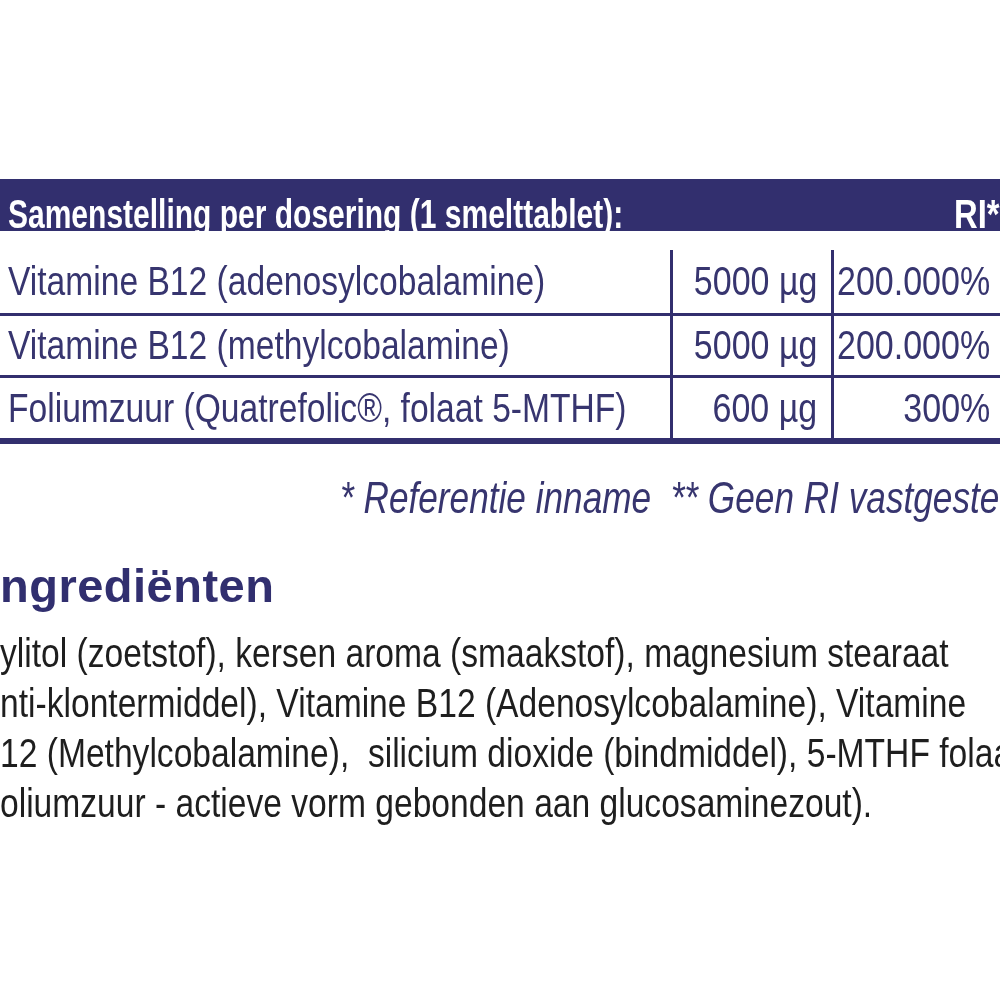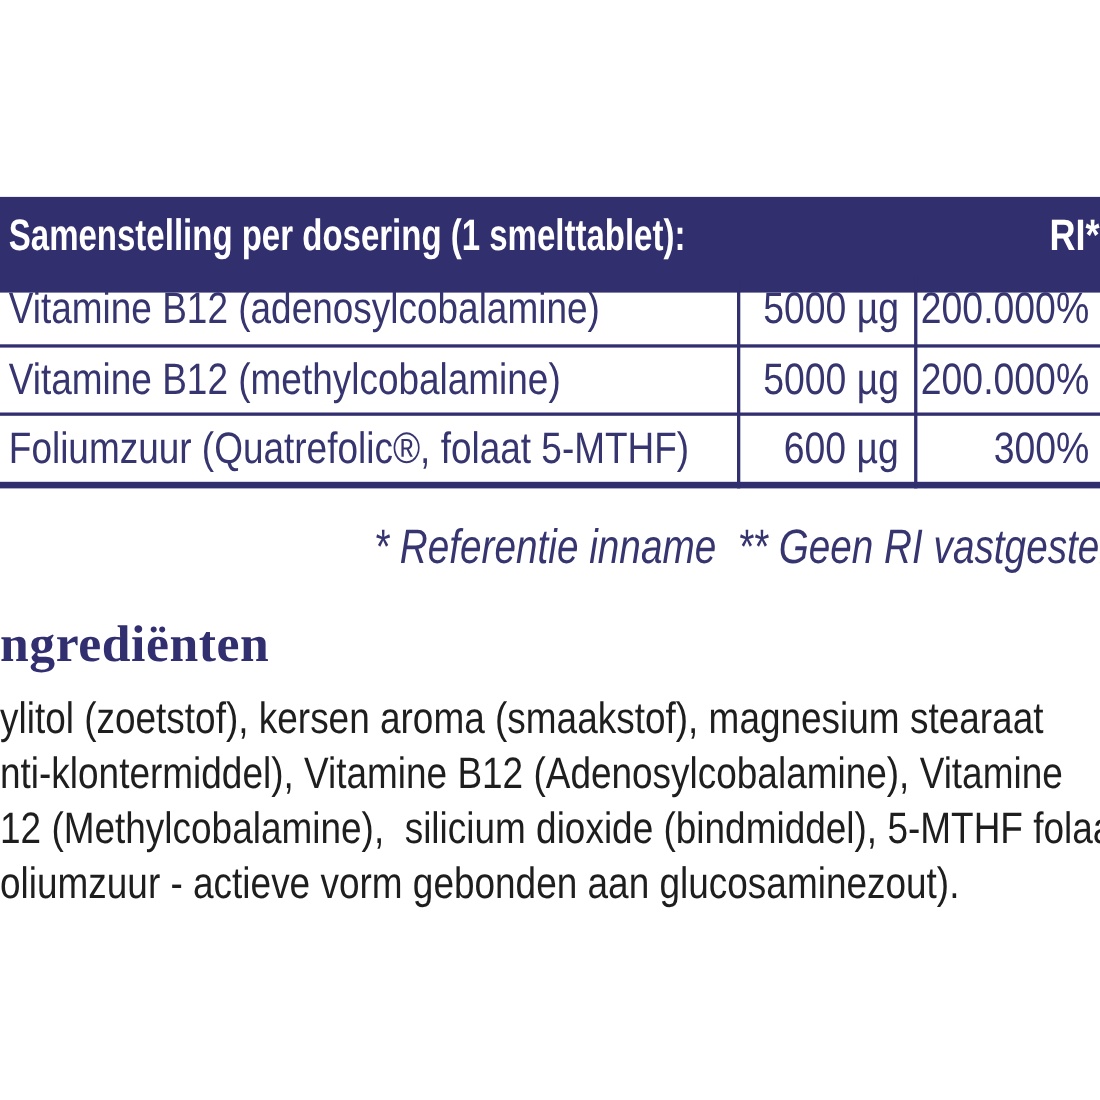--- a/index.html
+++ b/index.html
@@ -8,21 +8,21 @@
     width: 1000px;
     height: 1000px;
     background: #ffffff;
     overflow: hidden;
     font-family: "Liberation Sans", sans-serif;
   }
   
   .header-bar {
     position: absolute;
     left: 0; top: 179px;
-    width: 1000px; height: 87px;
+    width: 1000px; height: 52px;
     background: #322f6e;
   }
   .header-title {
     position: absolute;
     left: 8px; top: 0;
     height: 71px; line-height: 71px;
     color: #ffffff;
     font-size: 40px; font-weight: bold;
     white-space: pre;
     transform: scaleX(0.75);
@@ -73,21 +73,20 @@
   }
   
   .ingredients-heading {
     position: absolute;
     left: 0; top: 556px;
     height: 60px; line-height: 60px;
     color: #312f6f;
     font-size: 47px; font-weight: bold;
     white-space: pre;
     letter-spacing: 0.5px;
-    font-family: Liberation Serif, serif;
   }
   .ing-line {
     position: absolute;
     left: 0;
     height: 50px; line-height: 50px;
     color: #1e1e1e;
     font-size: 40px;
     white-space: pre;
     transform: scaleX(0.84);
     transform-origin: 0 50%;

